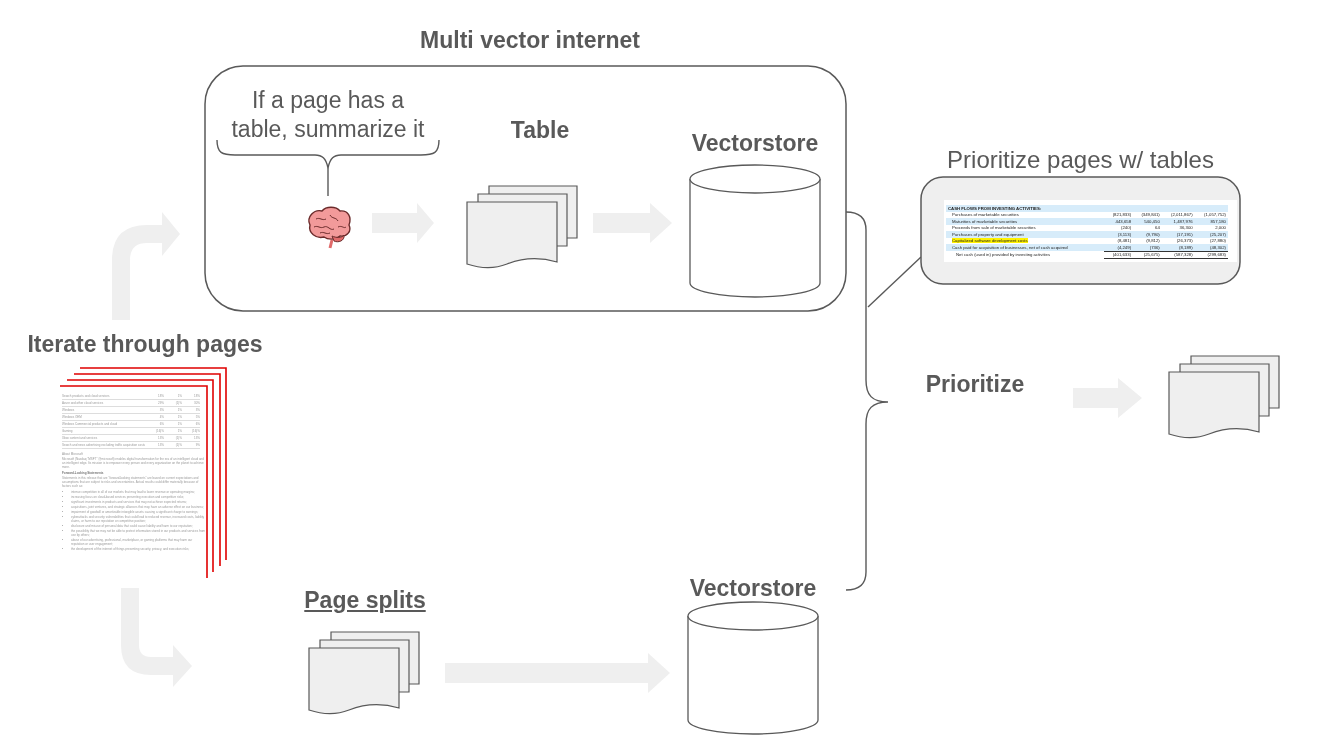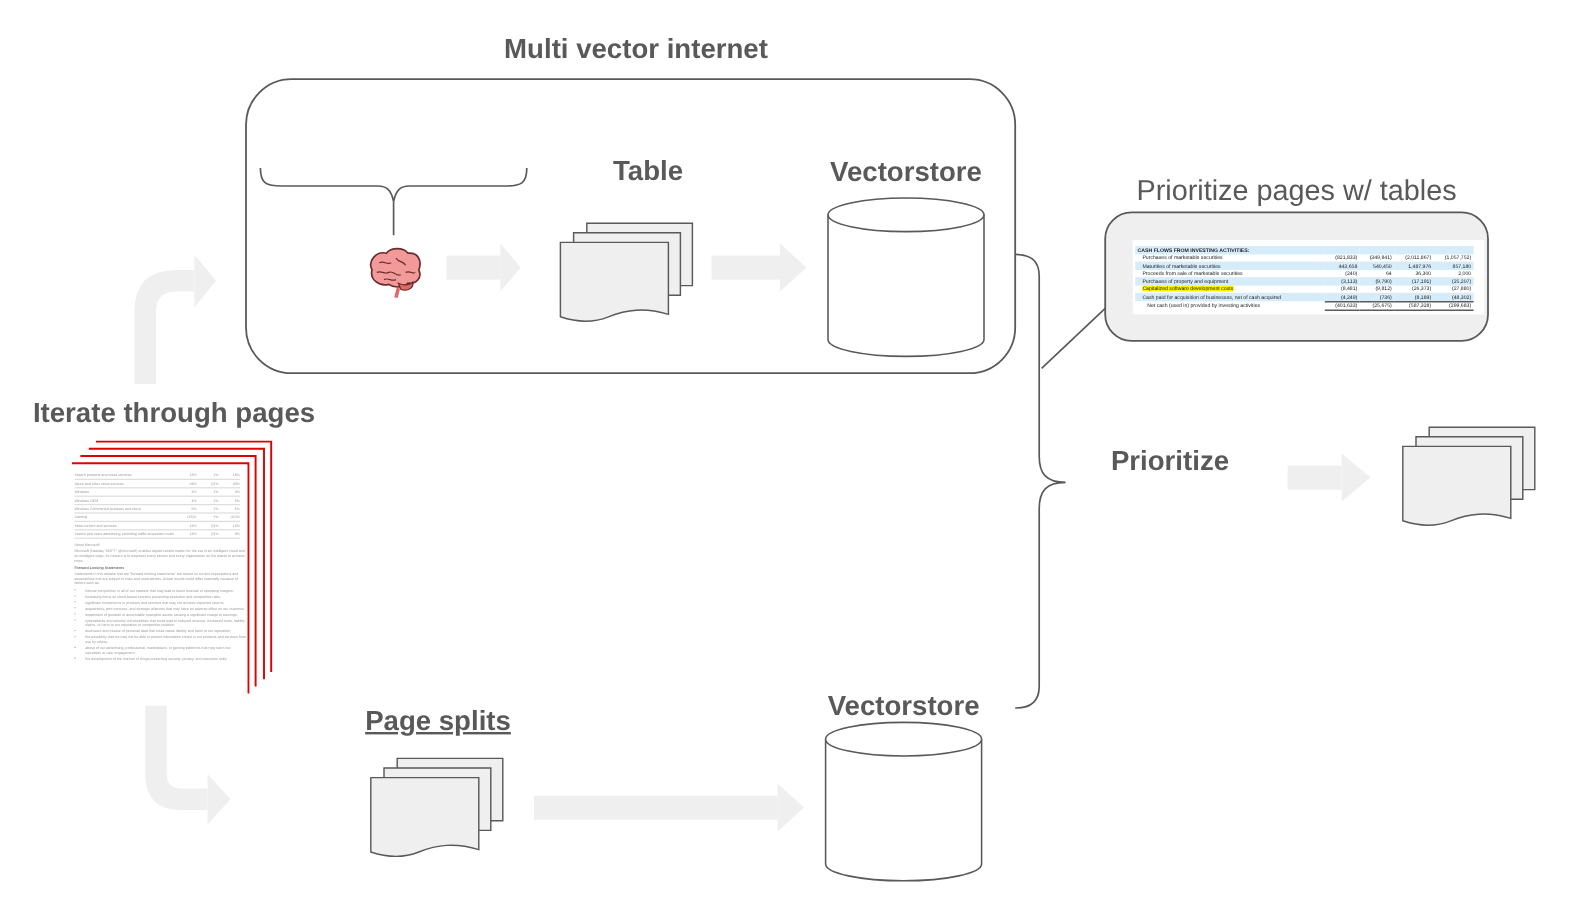--- a/index.html
+++ b/index.html
@@ -104,32 +104,34 @@
     <path d="M80,368 H226 V560" fill="none" stroke="#e00000" stroke-width="1.6"></path>
     <path d="M74,374 H220 V566" fill="none" stroke="#e00000" stroke-width="1.6"></path>
     <path d="M67,380 H213 V572" fill="none" stroke="#e00000" stroke-width="1.6"></path>
     <path d="M60,386 H207 V578" fill="none" stroke="#e00000" stroke-width="1.6"></path>
   </g>
 </svg>
 
 <div class="abs title-bold" style="left:380px;top:27px;width:300px;text-align:center;font-size:23px;">Multi vector internet</div>
 
 <div class="abs label-reg" style="left:210px;top:86px;width:236px;text-align:center;font-size:23px;line-height:29px;">
+  <div>If a page has a</div>
+  <div>table, summarize it</div>
 </div>
 
 <div class="abs" style="left:302px;top:205px;width:52px;height:44px;">
   <svg width="52" height="44" viewBox="0 0 52 44" style="position:static;">
     <path d="M8,20 C4,12 12,4 20,6 C24,1 34,1 38,6 C46,5 50,12 47,20 C50,26 45,32 38,31 C34,35 26,35 22,32 C14,34 6,28 8,20 Z" fill="#f29a9a" stroke="#6b2b2b" stroke-width="1.4"></path>
     <path d="M14,14 C18,12 20,16 24,14 M28,10 C30,14 34,12 36,16 M12,22 C16,20 18,24 22,22 C26,20 28,26 32,24 M36,22 C40,20 42,24 44,22 M18,28 C22,26 24,30 28,28" fill="none" stroke="#6b2b2b" stroke-width="1"></path>
     <path d="M30,31 C34,33 40,33 42,30 C43,36 36,38 32,36 Z" fill="#e06a6a" stroke="#6b2b2b" stroke-width="1"></path>
     <path d="M30,35 L28,43" stroke="#e06a6a" stroke-width="3"></path>
   </svg>
 </div>
 
-<div class="abs title-bold" style="left:470px;top:116px;width:140px;text-align:center;font-size:23px;line-height:29px;margin-top:12px;">
+<div class="abs title-bold" style="left:470px;top:116px;width:140px;text-align:center;font-size:23px;line-height:29px;">
   <div>Table</div>
 </div>
 
 <div class="abs title-bold" style="left:670px;top:130px;width:170px;text-align:center;font-size:23px;">Vectorstore</div>
 
 <div class="abs label-reg" style="left:921px;top:146px;width:319px;text-align:center;font-size:24px;">Prioritize pages w/ tables</div>
 
 <table class="tbl">
   <tbody>
       <tr class="blue hdr">

